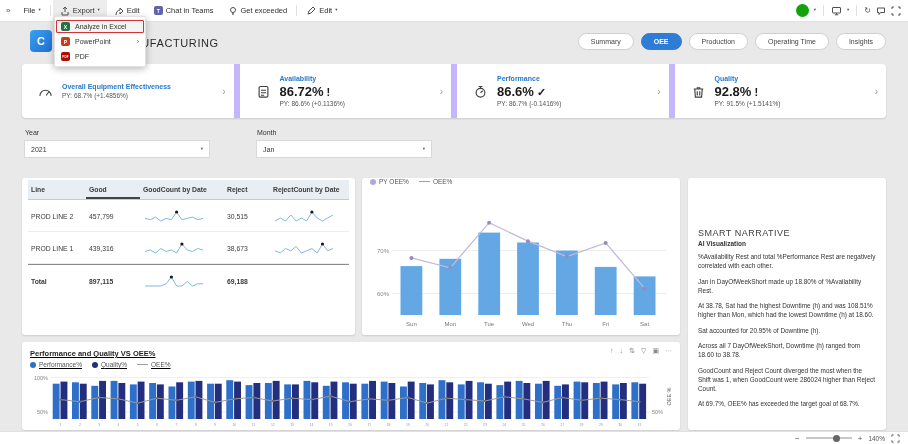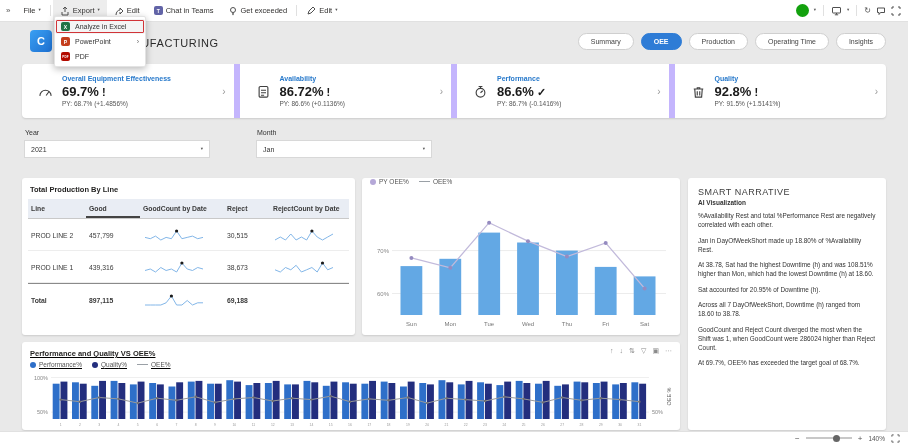--- a/index.html
+++ b/index.html
@@ -86,21 +86,21 @@
   .linegl{width:11px;border-top:1.4px solid #9aa0a6;display:inline-block;}
   .plot{position:absolute;}
   #oee-plot{left:8px;top:28px;width:302px;height:124px;}
   #perf-plot{left:5px;top:29px;width:650px;height:58px;}
 
   
   .hover-icons{position:absolute;top:5px;right:8px;display:flex;gap:6px;font-size:7px;color:#8a8a8a;}
   .hover-icons span{cursor:pointer;}
 
   
-  .sn-title{font-size:9px;color:#3d3d3d;letter-spacing:.5px;padding:9px 10px 2px;}
+  .sn-title{font-size:9px;color:#3d3d3d;letter-spacing:.5px;padding:22px 10px 2px;margin-top:28px;}
   .sn-sub{font-size:6.5px;font-weight:bold;color:#333;padding:0 10px 5px;}
   .sn-body p{font-size:6.4px;line-height:1.45;color:#333;margin:0 10px 6px;}
 
   
   .statusbar{position:absolute;bottom:0;left:0;right:0;height:13px;background:#fff;border-top:1px solid #e1e1e1;
     display:flex;align-items:center;justify-content:flex-end;gap:6px;padding:0 8px;font-size:6.5px;color:#555;z-index:40;}
   .zoom-track{width:46px;height:2px;background:#c8c8c8;position:relative;cursor:pointer;}
   .zoom-knob{position:absolute;top:-2.5px;left:60%;width:7px;height:7px;border-radius:50%;background:#666;}
   .sb-btn{cursor:pointer;font-size:8px;color:#555;}
 </style>
@@ -210,21 +210,20 @@
 
 <div class="kpis">
   <div class="kpi">
     <span class="kpi-ic">
       <svg width="15" height="15" viewBox="0 0 12 12">
           <path d="M1.5 9.5 a4.5 4.5 0 0 1 9 0 M6.5 9.2 L9 5.8"></path>
         </svg>
     </span>
     <div>
       <div class="kpi-title">Overall Equipment Effectiveness</div>
-      <div class="kpi-val"><span>69.7%</span><span class="kpi-flag">!</span></div>
       <div class="kpi-py">PY: 68.7% (+1.4856%)</div>
     </div>
     <span class="kpi-chev">›</span>
   </div>
   <div class="kpi">
     <span class="kpi-ic">
       <svg width="15" height="15" viewBox="0 0 12 12">
           <rect x="2.5" y="2" width="7" height="8.5" rx="1"></rect>
           <path d="M4.5 2 h3 M4 5 h4 M4 7 h4 M4 9 h2.5"></path>
         </svg>
@@ -270,21 +269,20 @@
   <span>2021</span>
   <span class="chev">▾</span>
 </div>
 <div class="filter-label" style="top:129px;left:257px;">Month</div>
 <div class="filter-box" style="top:140px;left:256px;width:176px;">
   <span>Jan</span>
   <span class="chev">▾</span>
 </div>
 
 <div class="card" id="card-table">
-  <div class="card-title">Total Production By Line</div>
   <div class="tbl">
     <div class="th">Line</div>
     <div class="th sorted">Good</div>
     <div class="th">GoodCount by Date</div>
     <div class="th">Reject</div>
     <div class="th">RejectCount by Date</div>
 
     <div class="td">PROD LINE 2</div>
     <div class="td">457,799</div>
     <div class="td">

